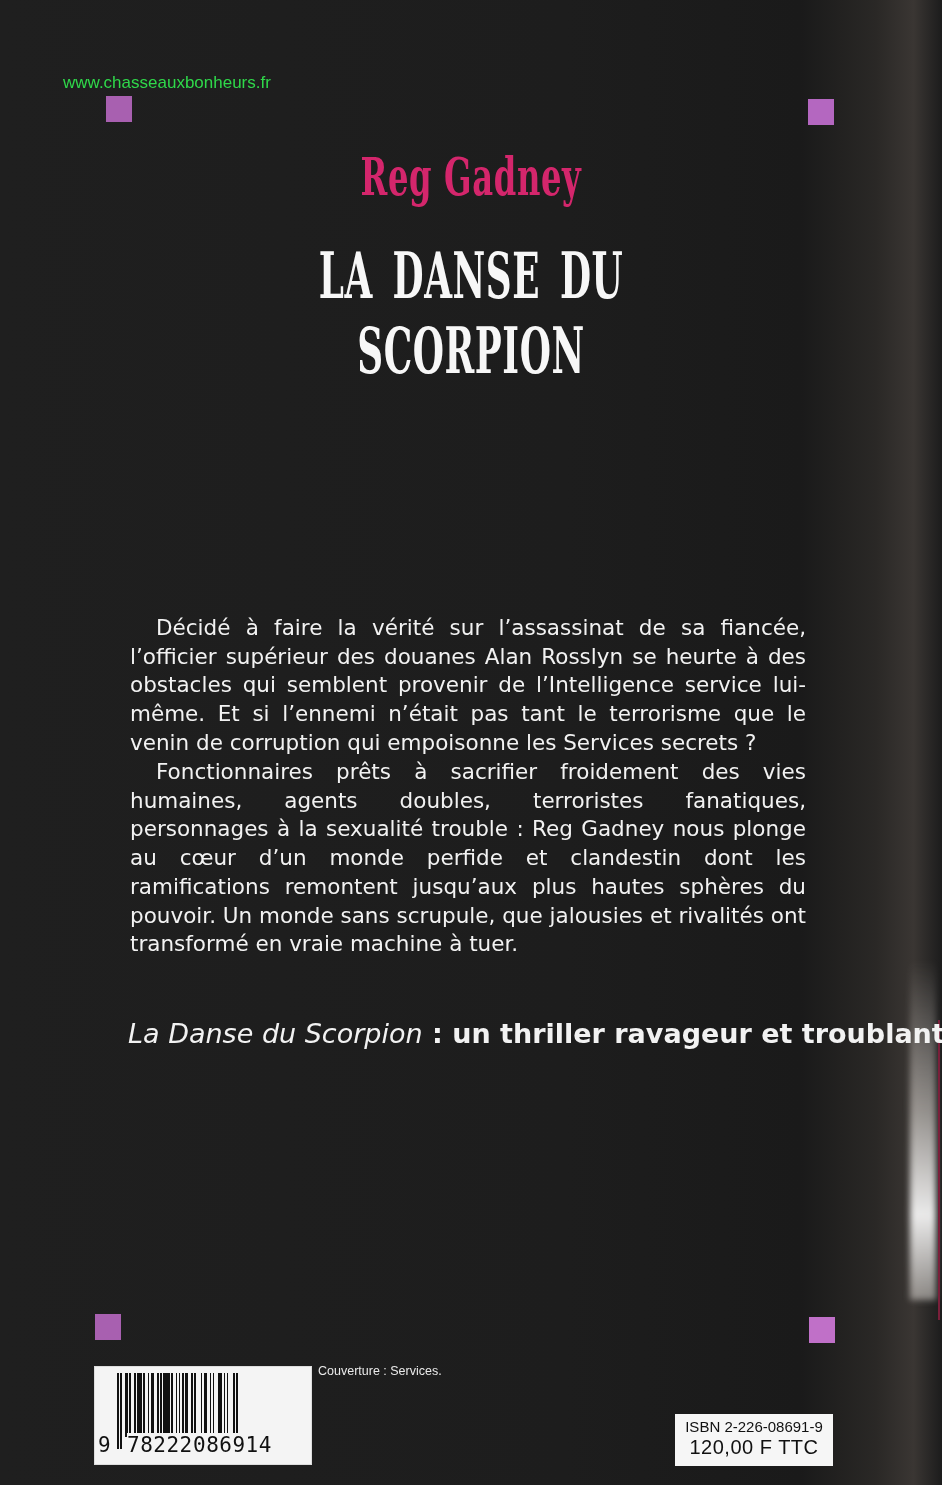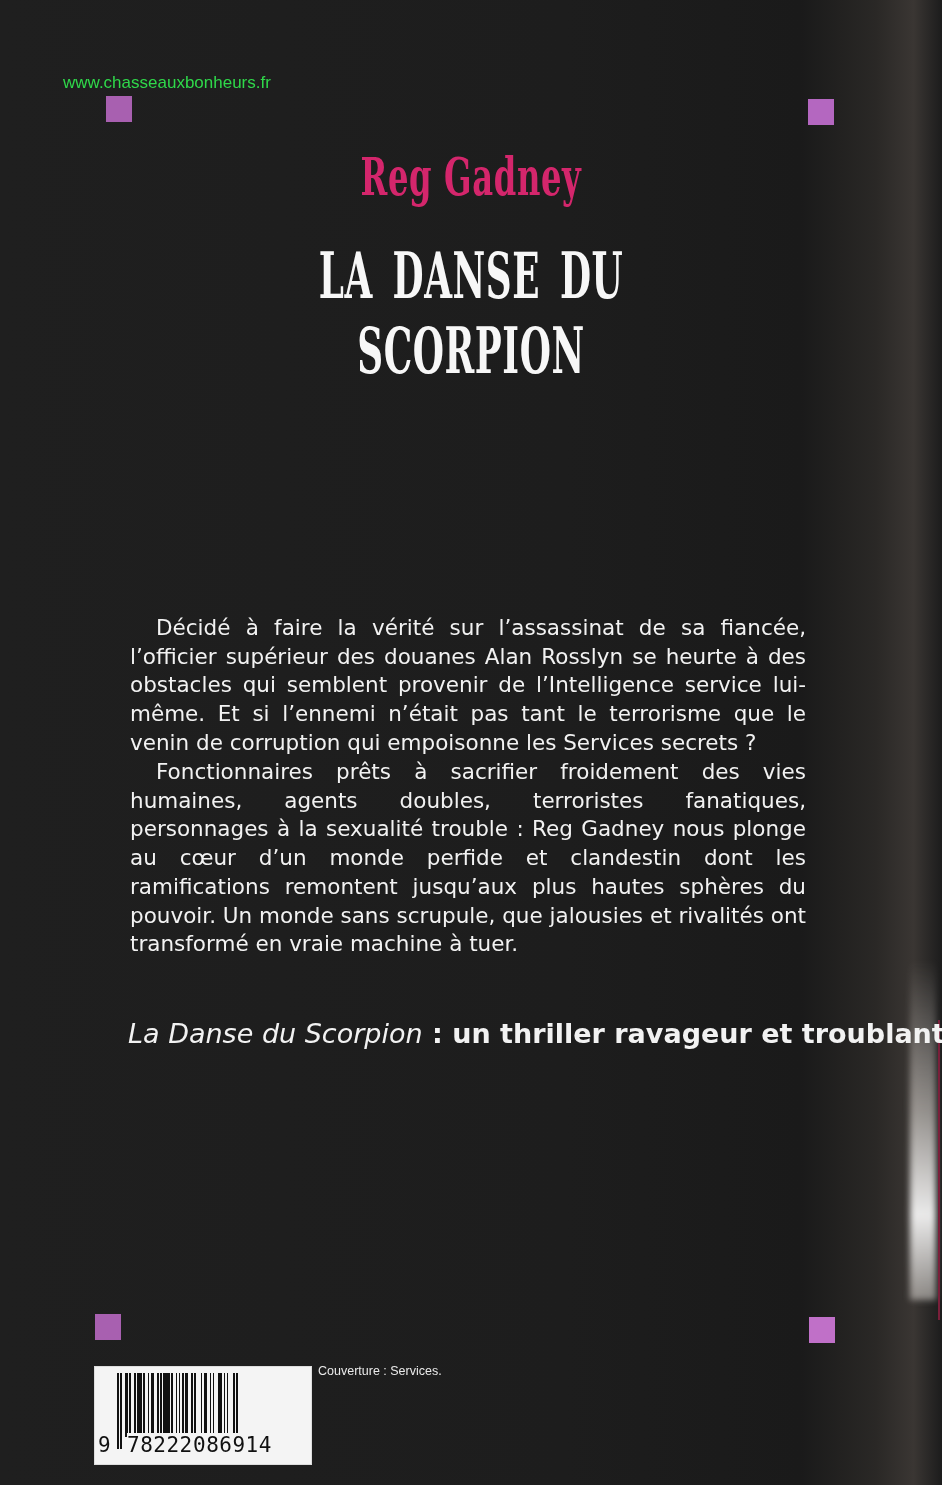--- a/index.html
+++ b/index.html
@@ -174,13 +174,17 @@
         <div style="width: 1.55px;"></div>
         <div class="bar guard" style="width: 1.55px;"></div>
       </div>
     <span class="bcnum bc-first">9</span>
     <span class="bcnum bc-left">782226</span>
     <span class="bcnum bc-right">086914</span>
   </div>
 
   <div class="credit">Couverture : Services.</div>
 
+  <div class="isbn-box">
+    <div class="isbn">ISBN 2-226-08691-9</div>
+    <div class="price">120,00 F TTC</div>
+  </div>
 </div>
 
 </body></html>

